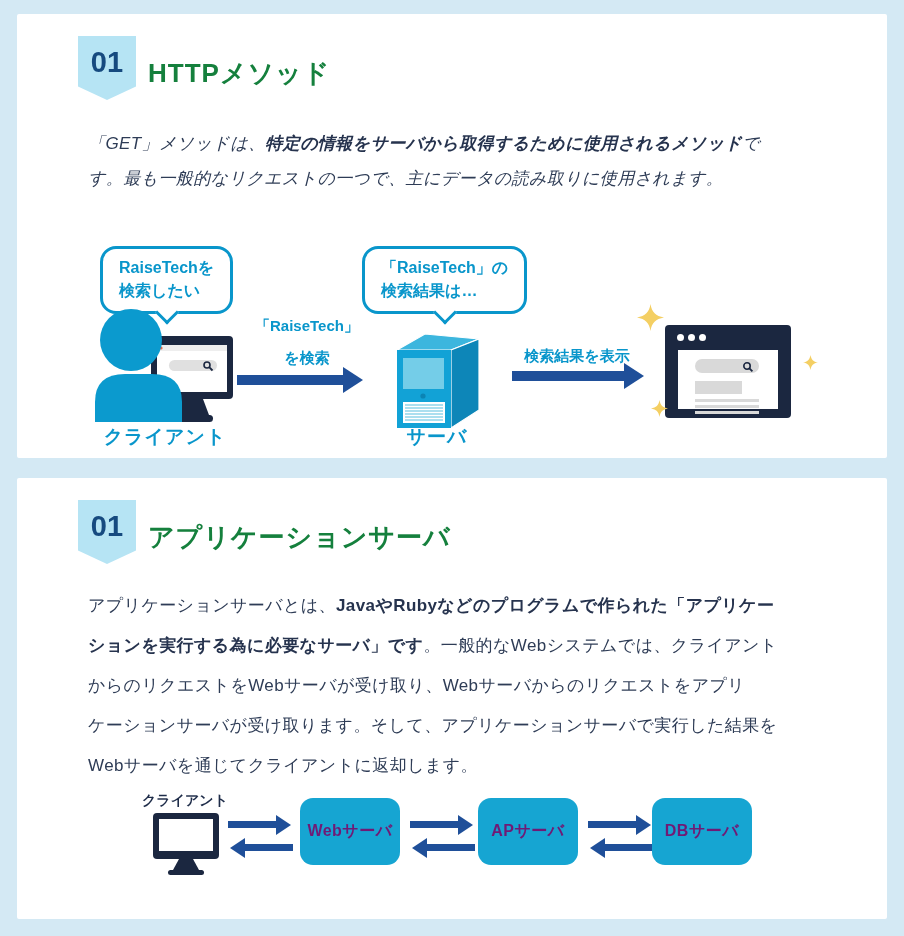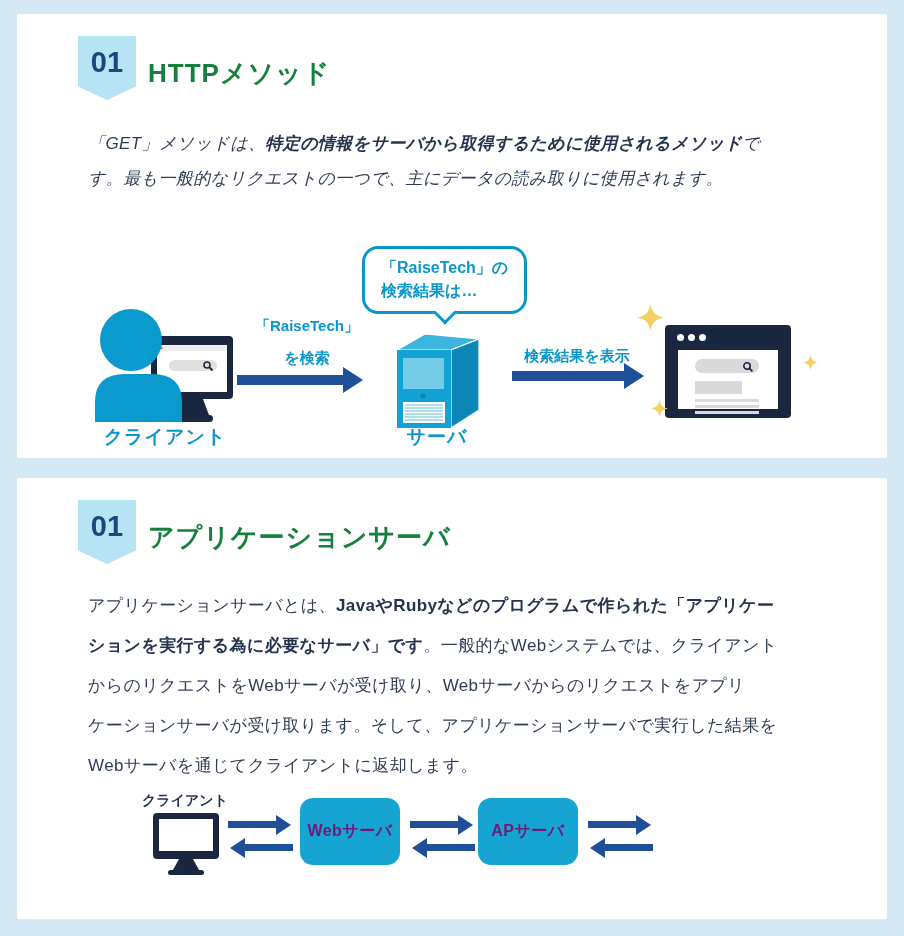--- a/index.html
+++ b/index.html
@@ -117,20 +117,22 @@
 
 <section class="card" id="card1">
   <div class="badge">
     <span>01</span>
   </div>
   <h2 class="card-title">HTTPメソッド</h2>
 
   <p class="para"><span>「GET」メソッドは、</span><b>特定の情報をサーバから取得するために使用されるメソッド</b><span>で
 す。最も一般的なリクエストの一つで、主にデータの読み取りに使用されます。</span></p>
 
+  <div class="bubble" style="left:83px; top:232px;">RaiseTechを
+検索したい</div>
 
   <svg class="icon-abs" style="left:78px; top:294px;" width="140" height="114" viewBox="0 0 140 114">
     <rect x="56" y="28" width="82" height="63" rx="4" fill="#1b2740"></rect>
     <rect x="62" y="37" width="70" height="47" fill="#ffffff"></rect>
     <rect x="62" y="37" width="70" height="6" fill="#eeeeee"></rect>
     <circle cx="66" cy="40" r="1.6" fill="#e0684c"></circle>
     <rect x="74" y="52" width="48" height="11" rx="5.5" fill="#e0e0e0"></rect>
     <circle cx="112" cy="57" r="3" fill="none" stroke="#1b2740" stroke-width="1.6"></circle>
     <line x1="114.2" y1="59.2" x2="117.5" y2="62.5" stroke="#1b2740" stroke-width="1.8"></line>
     <polygon points="86,91 108,91 114,107 80,107" fill="#1b2740"></polygon>
@@ -223,13 +225,14 @@
   <div class="srv-box" style="left:283px;">Webサーバ</div>
 
   <div class="sm-arrow right" style="left:393px; top:343px;"></div>
   <div class="sm-arrow left" style="left:410px; top:366px;"></div>
 
   <div class="srv-box" style="left:461px;">APサーバ</div>
 
   <div class="sm-arrow right" style="left:571px; top:343px;"></div>
   <div class="sm-arrow left" style="left:588px; top:366px;"></div>
 
+  <div class="srv-box" style="left:635px;">DBサーバ</div>
 </section>
 
 </body></html>

